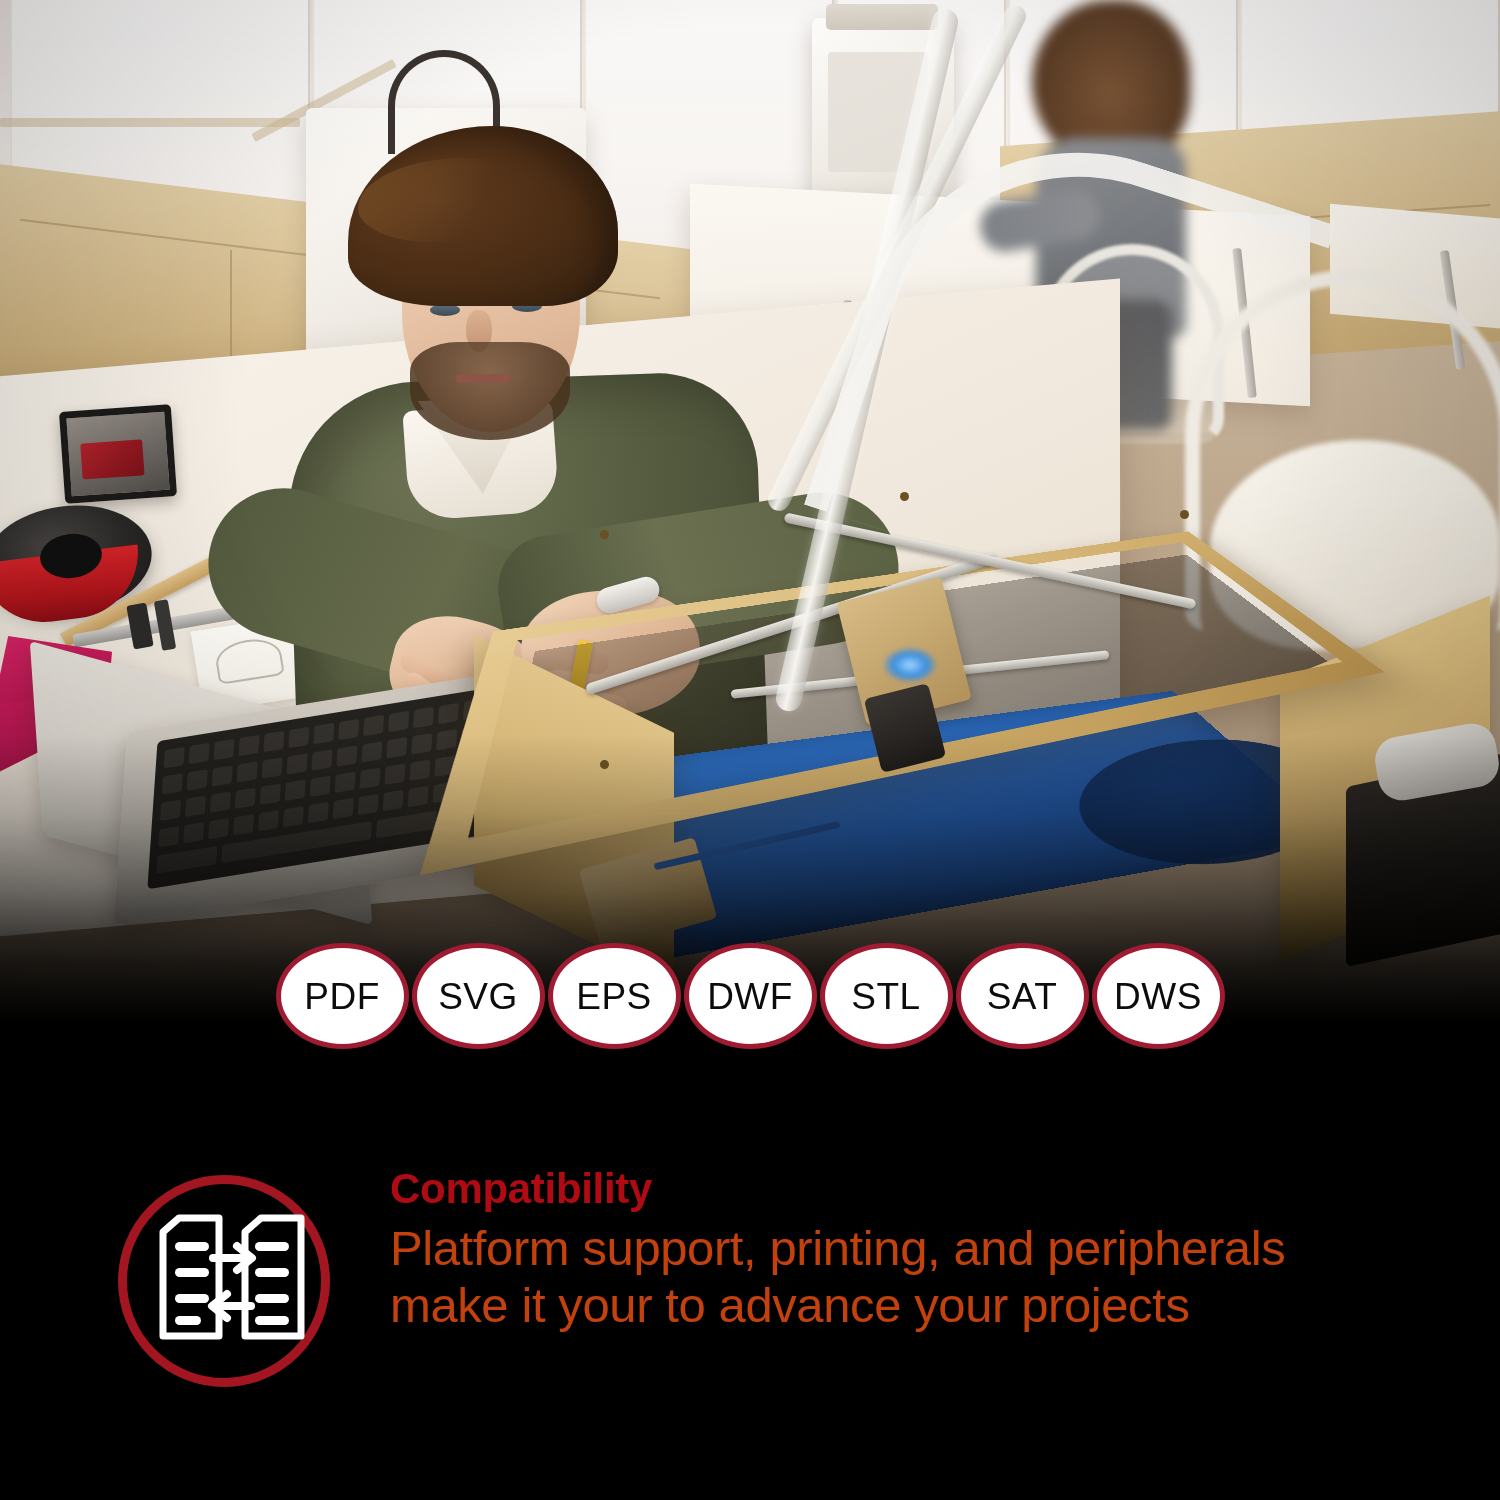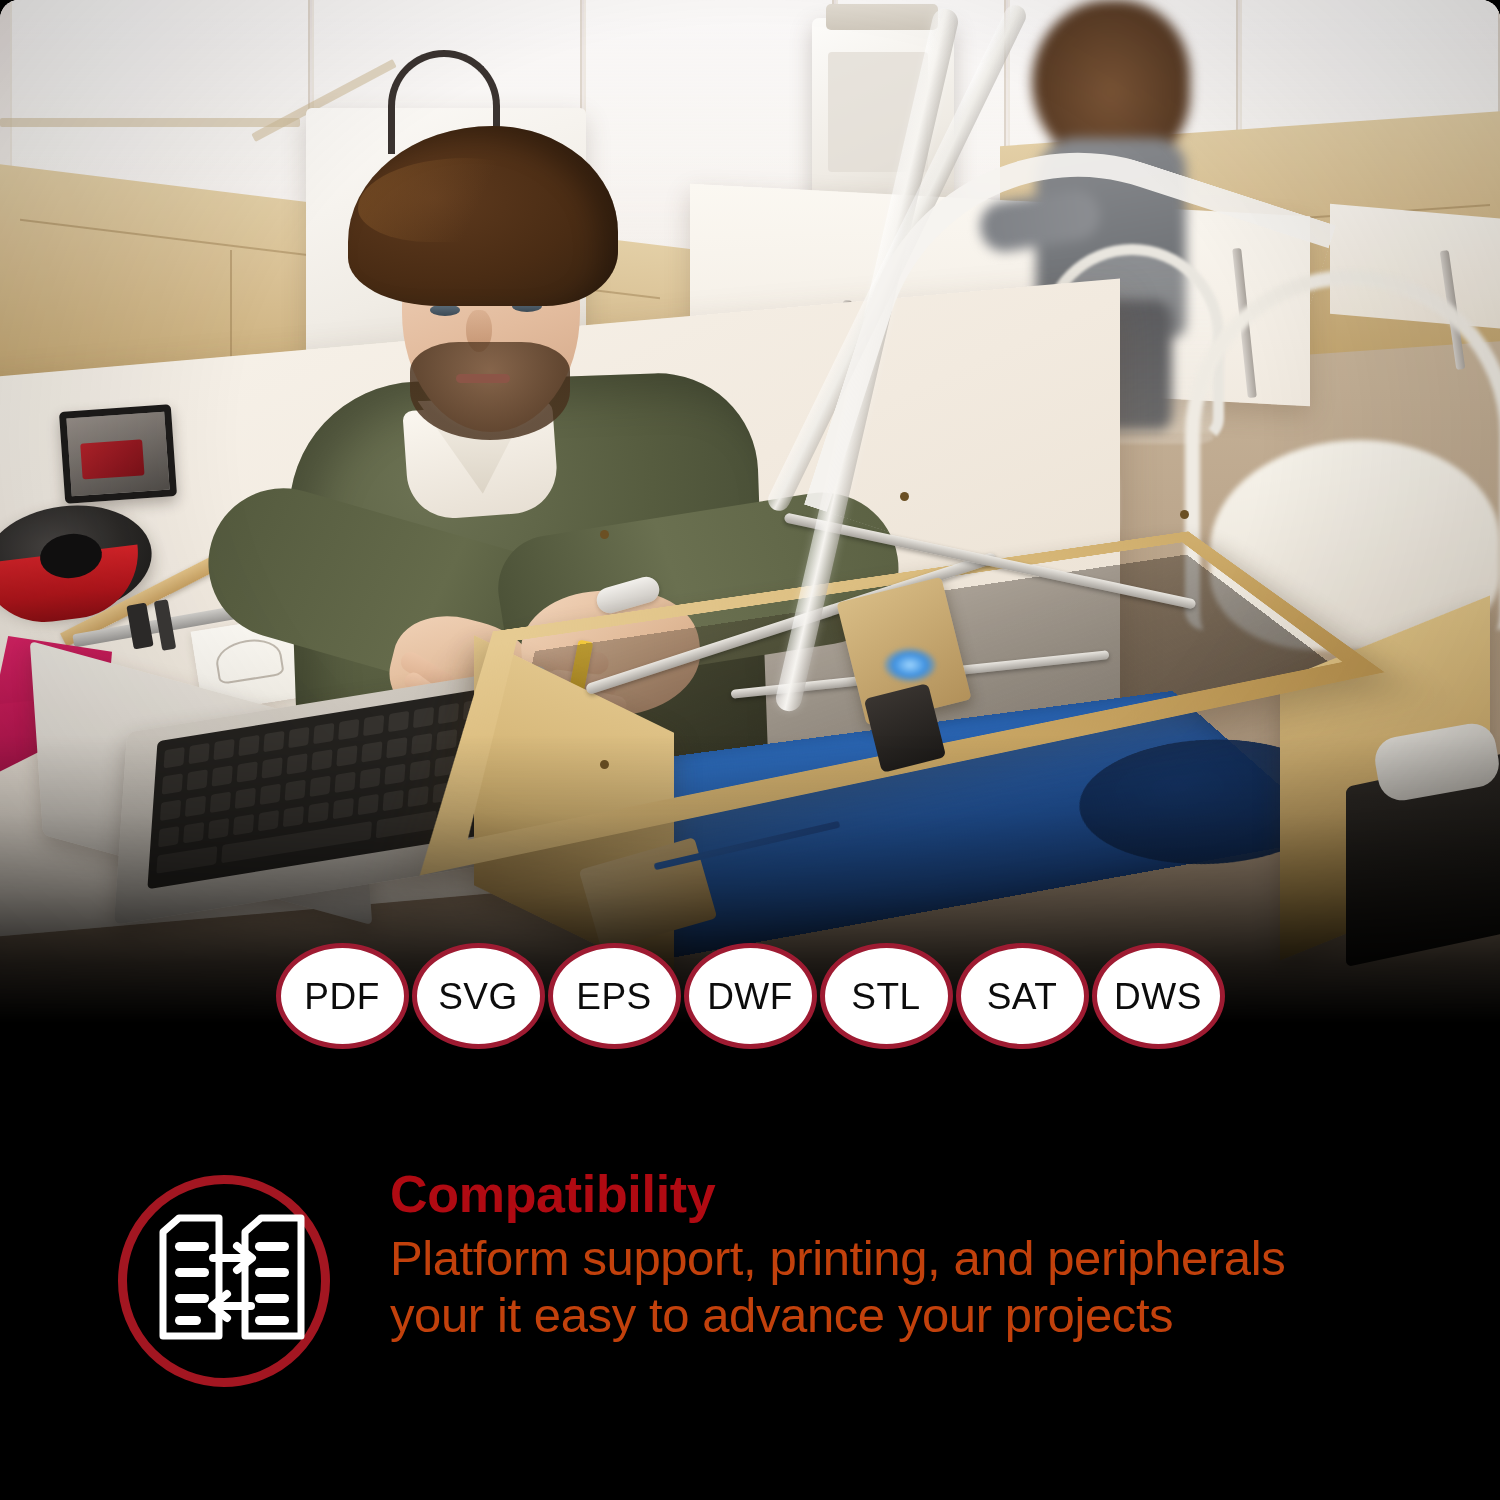--- a/index.html
+++ b/index.html
@@ -10,21 +10,20 @@
     font-family:"Liberation Sans", sans-serif;
     overflow:hidden;
   }
 
   #page {
     position:relative;
     width:1500px;
     height:1500px;
     background:#000;
     overflow:hidden;
-    border-radius:19px;
   }
 
   
   .photo-scene {
     position:absolute;
     left:0; top:0;
     width:1500px; height:1035px;
     overflow:hidden;
     background:#E7DFDC;
   }
@@ -539,21 +538,21 @@
 
   .feature-text {
     position:absolute;
     left:390px; top:1168px;
     width:1060px;
     z-index:35;
   }
   .feature-title {
     font-family:"Liberation Sans", sans-serif;
     font-weight:bold;
-    font-size:52px;
+    font-size:42px;
     line-height:1.02;
     color:#B00A12;
     letter-spacing:-0.3px;
   }
   .feature-desc {
     font-family:"Liberation Sans", sans-serif;
     font-weight:400;
     font-size:49px;
     line-height:1.17;
     color:#c2410c;
@@ -802,17 +801,17 @@
 
       <path d="M98 92 L62 92" stroke="#FFFFFF" stroke-width="8" stroke-linecap="round"></path>
       <path d="M74 80 L59 92 L74 104" stroke="#FFFFFF" stroke-width="8" fill="none" stroke-linecap="round" stroke-linejoin="round"></path>
     </svg>
   </div>
 
   <div class="feature-text">
     <div class="feature-title">Compatibility</div>
     <div class="feature-desc">
       <div>Platform support, printing, and peripherals</div>
-      <div>your it easy to advance your projects</div>
+      <div>make it your to advance your projects</div>
     </div>
   </div>
 
 </div>
 
 </body></html>

